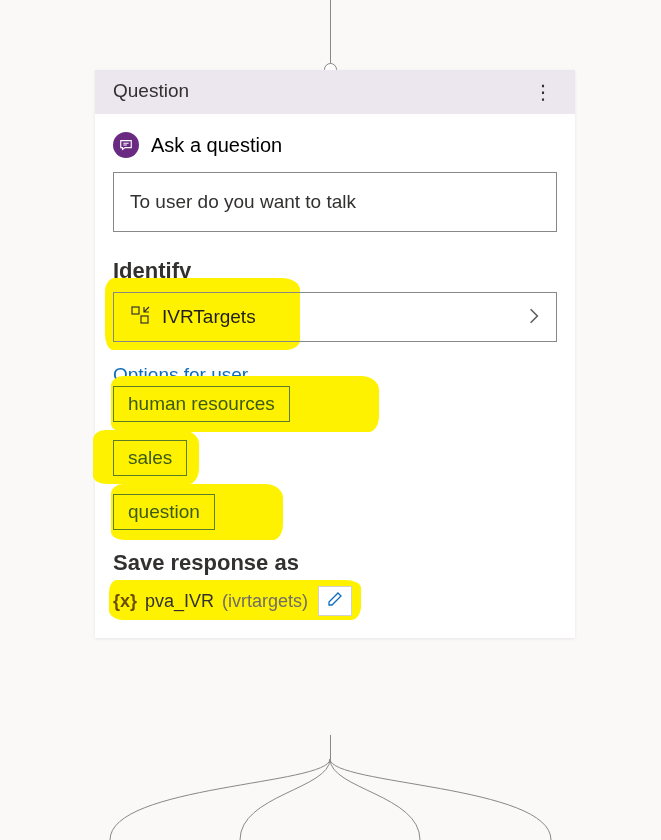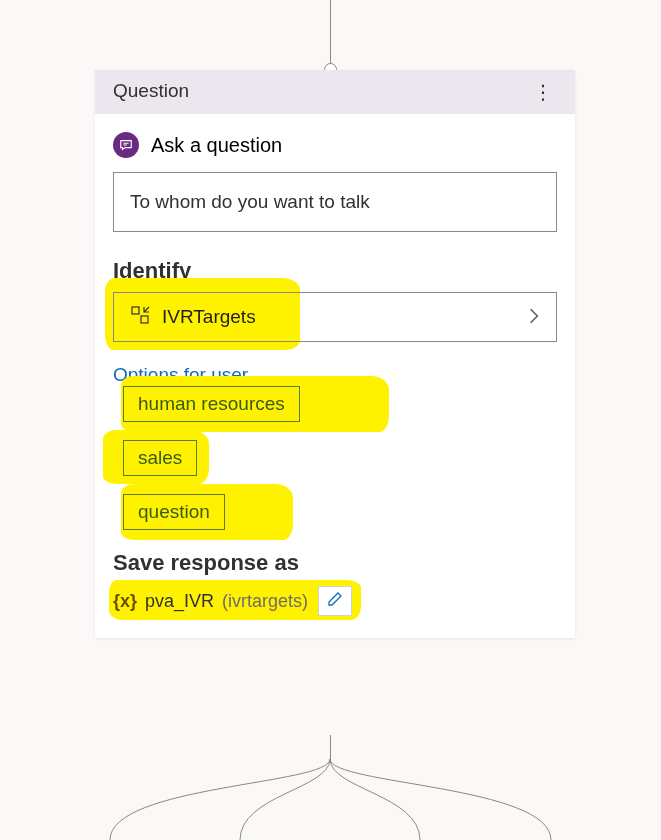--- a/index.html
+++ b/index.html
@@ -129,21 +129,20 @@
   }
   .options-link {
     color: #0f6cbd;
     font-size: 19px;
     cursor: pointer;
     display: inline-block;
   }
   .option-row {
     position: relative;
     margin-bottom: 18px;
-    margin-left: 10px;
   }
   .hl-opt {
     position: absolute;
     background: #fff200;
     z-index: 0;
     border-radius: 12px 18px 10px 14px / 10px 14px 16px 8px;
   }
   .hl-opt.a { left: -2px; top: -10px; width: 268px; height: 56px; }
   .hl-opt.b { left: -20px; top: -10px; width: 106px; height: 54px; }
   .hl-opt.c { left: -2px; top: -10px; width: 172px; height: 56px; }
@@ -234,21 +233,21 @@
     <div class="ask-row">
       <div class="ask-badge">
         <svg width="14" height="14" viewBox="0 0 16 16" fill="none">
           <path d="M2 3h12v8H7l-3 2v-2H2V3z" stroke="#fff" stroke-width="1.3" fill="none"></path>
           <path d="M5 6h6M5 8h4" stroke="#fff" stroke-width="1.2"></path>
         </svg>
       </div>
       <div class="ask-label">Ask a question</div>
     </div>
 
-    <div class="prompt-input">To whom do you want to talk</div>
+    <div class="prompt-input">To user do you want to talk</div>
 
     <div class="section-label">Identify</div>
     <div class="identify-wrap">
       <div class="hl-identify"></div>
       <div class="identify-select">
         <div class="identify-left">
           <span>
             <svg width="20" height="20" viewBox="0 0 20 20" fill="none">
               <rect x="2" y="2" width="7" height="7" stroke="#323130" stroke-width="1.2"></rect>
               <rect x="11" y="11" width="7" height="7" stroke="#323130" stroke-width="1.2"></rect>

